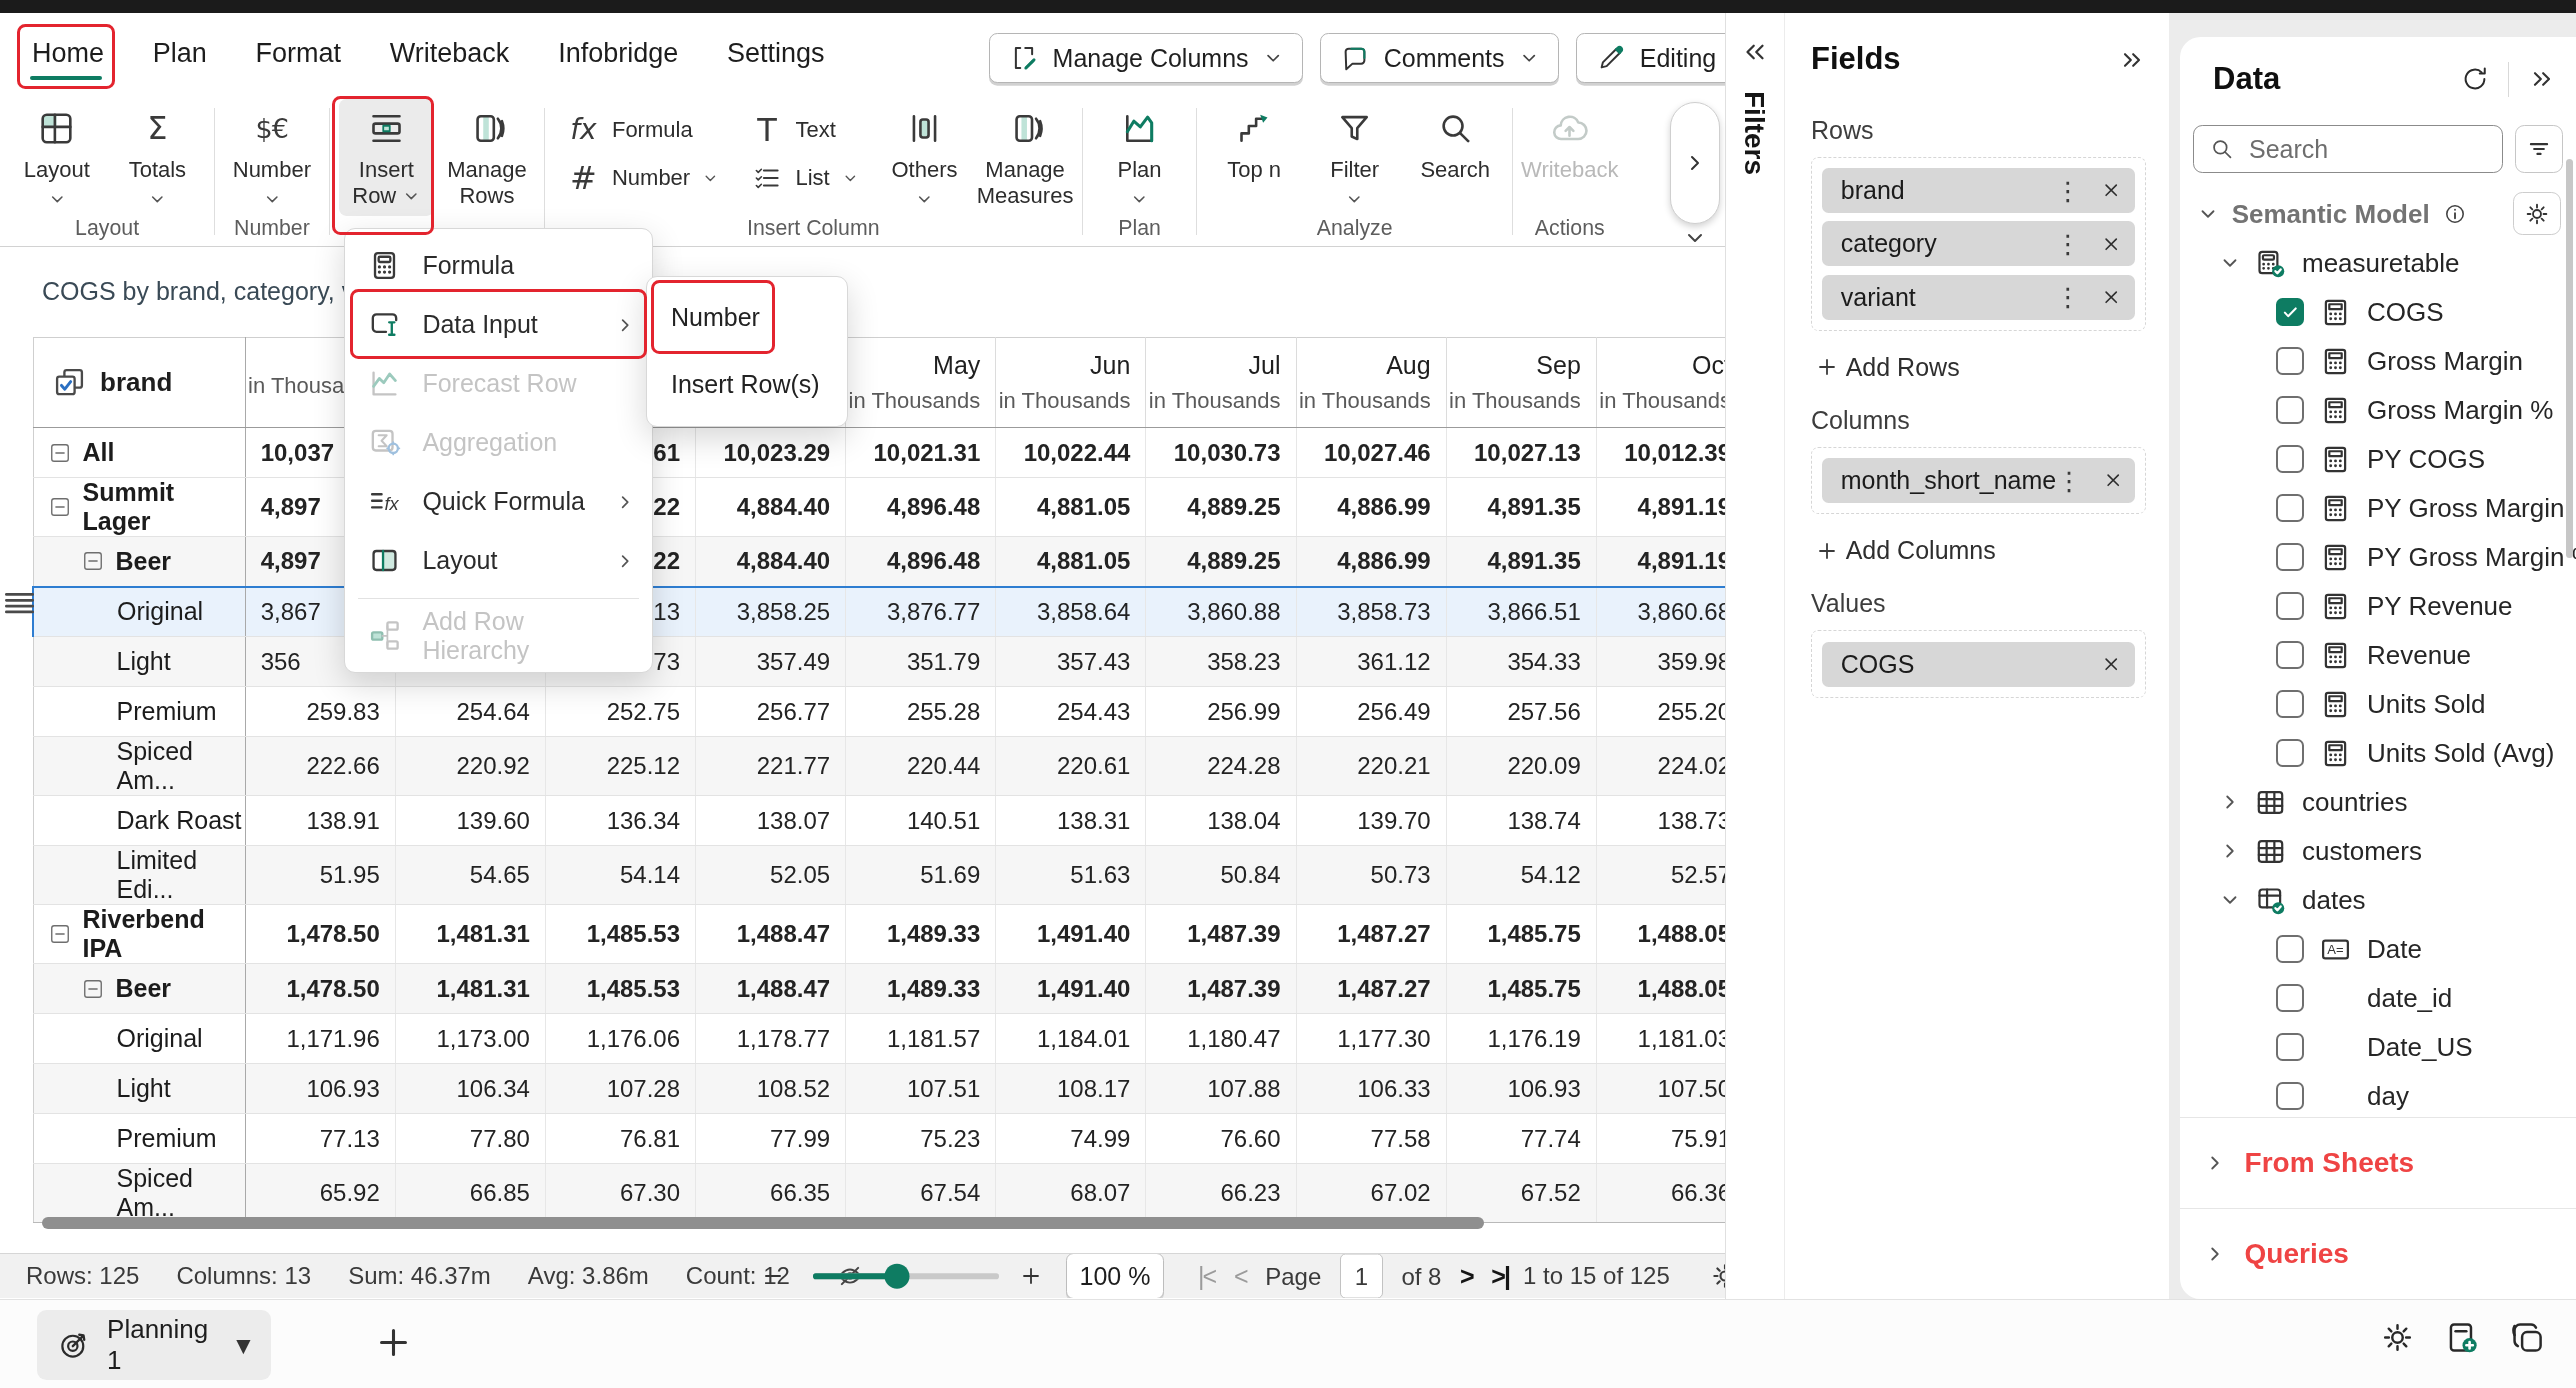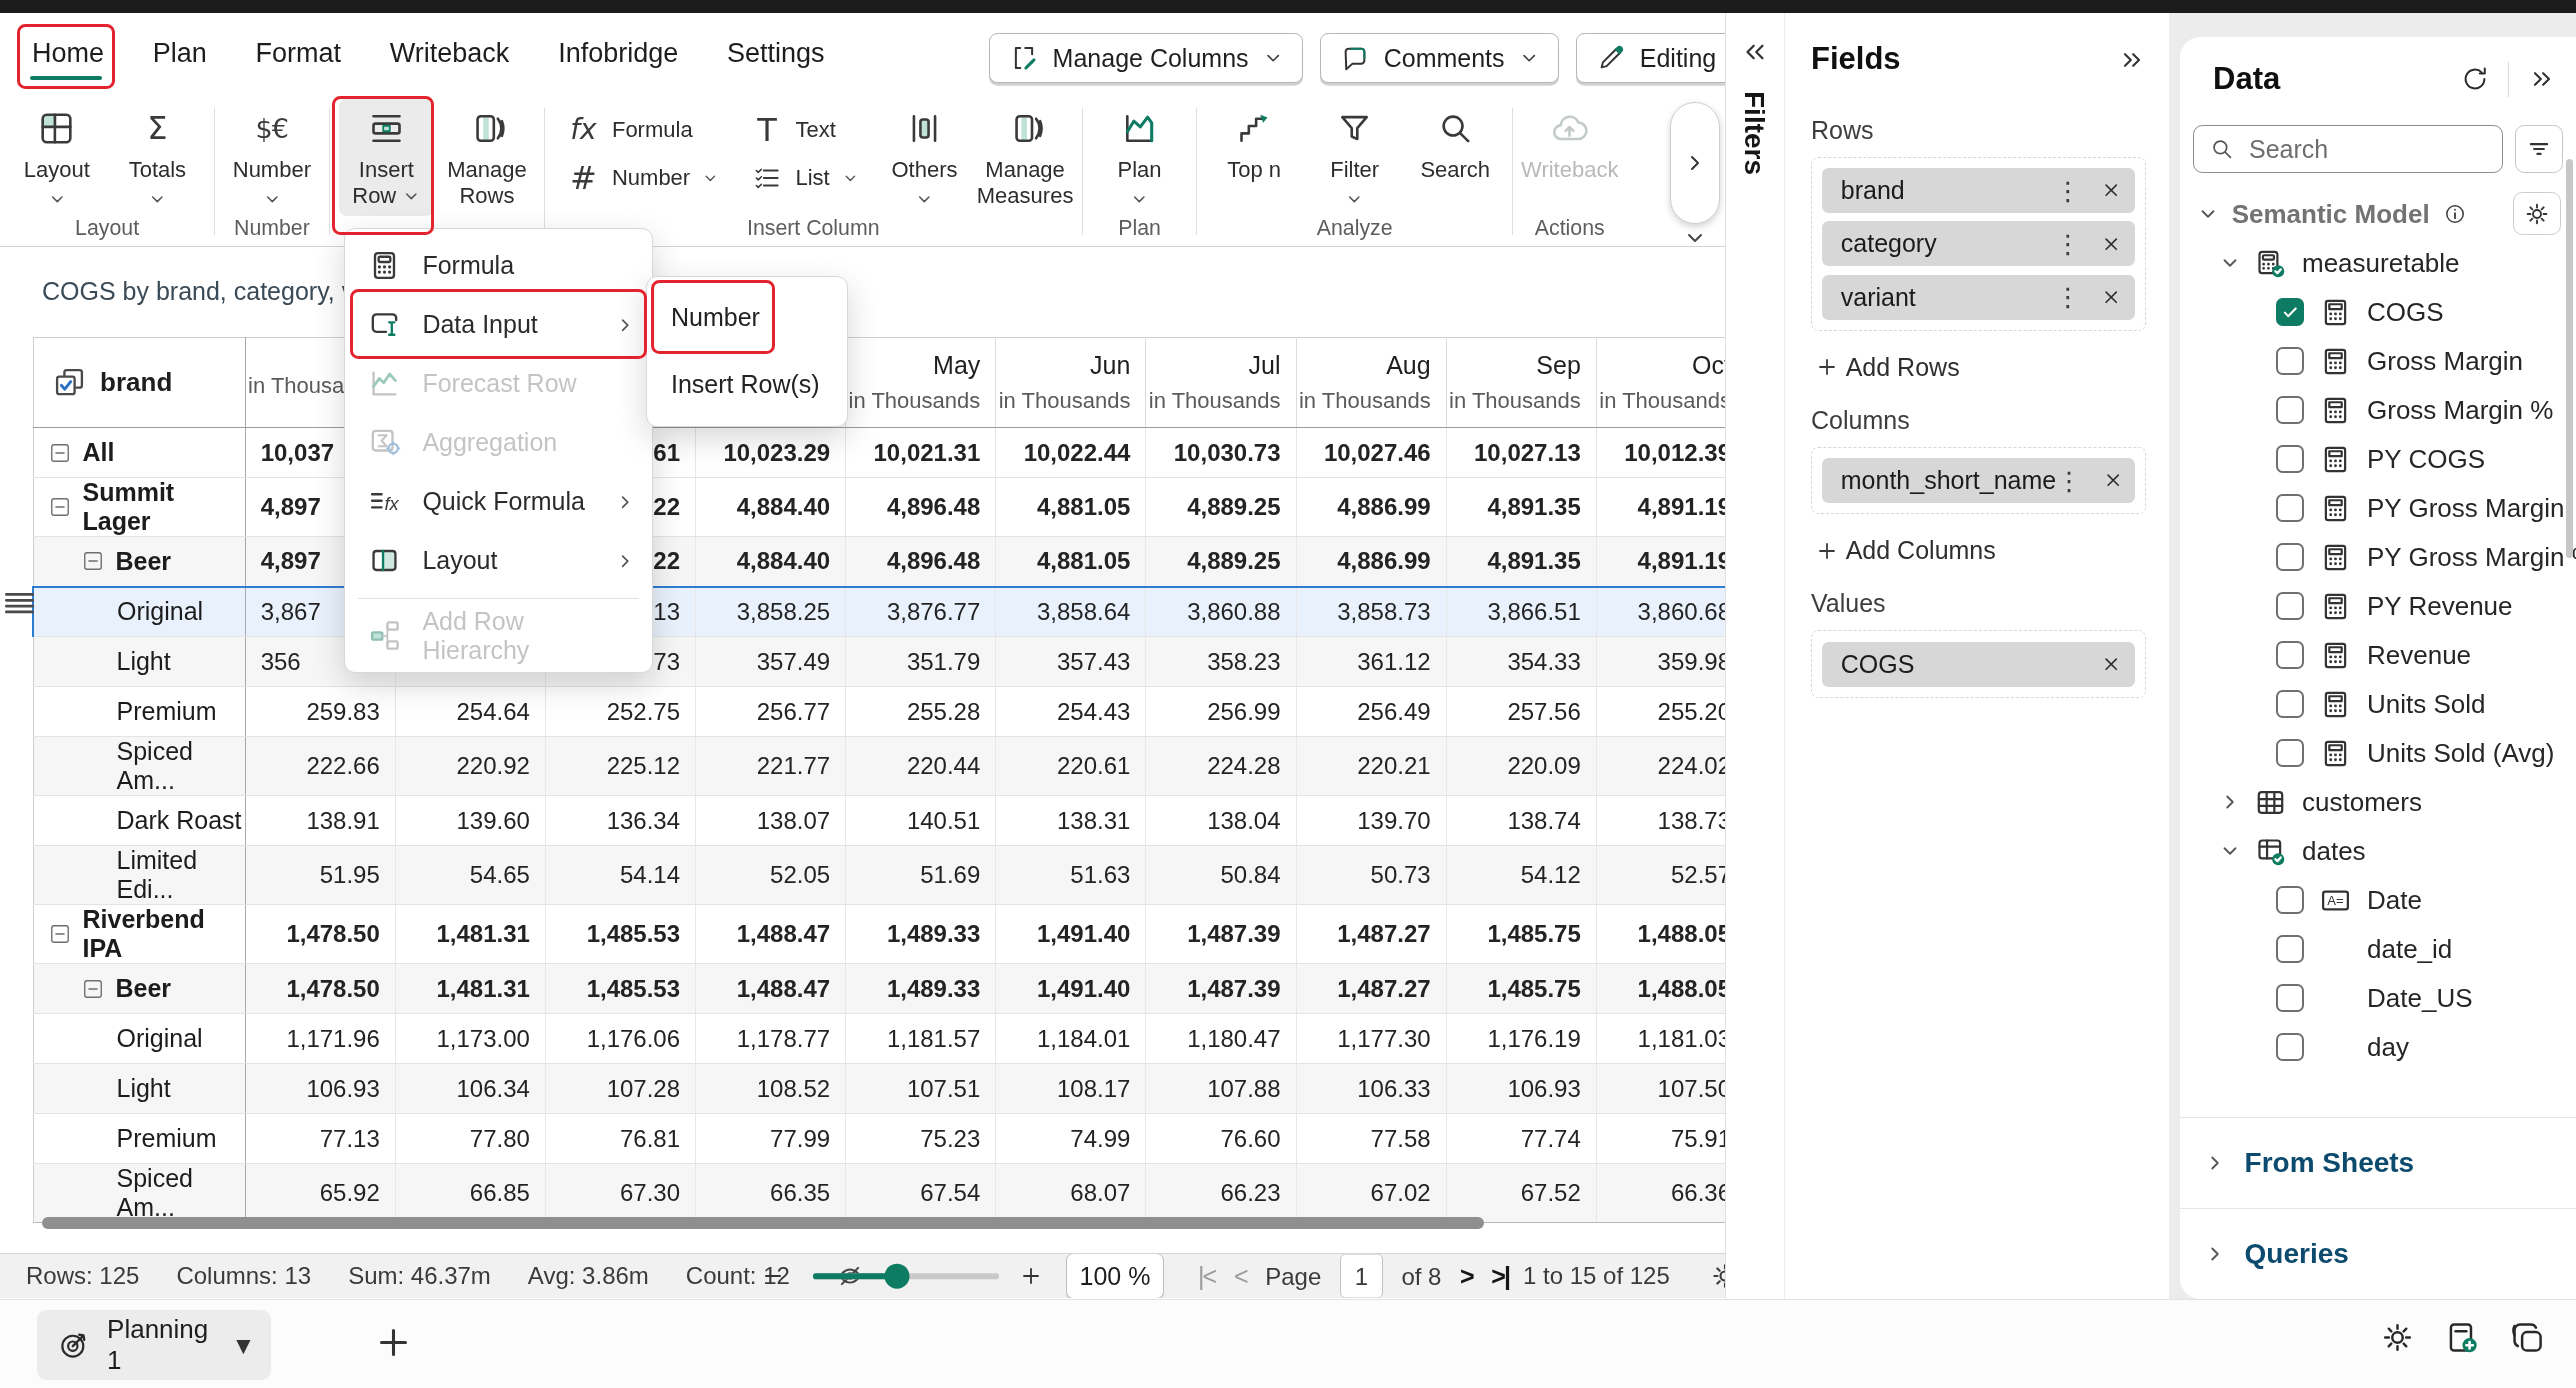--- a/index.html
+++ b/index.html
@@ -127,21 +127,21 @@
   .trow .ticon{width:33px;height:33px;color:#333;margin-right:15px;}
   .trow .lbl{white-space:nowrap;}
   .trow.root .lbl{font-weight:700;color:#737373;}
   .trow .info{width:24px;height:24px;color:#444;margin-left:13px;}
   #sm-gear{position:absolute;right:15px;top:2.8px;width:48px;height:43px;border:1.4px solid #cdcdcd;border-radius:9.3px;display:flex;align-items:center;justify-content:center;color:#333;}
   #sm-gear .icon{width:28px;height:28px;}
   .cb{width:28px;height:28px;border:2px solid #6f6f6f;border-radius:6.5px;background:#fff;margin-right:15px;flex:none;display:flex;align-items:center;justify-content:center;}
   .cb.on{background:var(--accent);border-color:var(--accent);color:#fff;}
   .cb svg{width:18.6px;height:18.6px;}
   #data-sections{position:absolute;left:0;right:0;bottom:0;}
-  .dsec{height:91px;border-top:0.9px solid #e6e6e6;display:flex;align-items:center;padding-left:24px;gap:18.6px;font-size:28px;font-weight:600;color:#0c4a6e;}
+  .dsec{height:91px;border-top:0.9px solid #e6e6e6;display:flex;align-items:center;padding-left:24px;gap:18.6px;font-size:28px;font-weight:600;color:#ef4444;}
   .dsec .chev{width:22px;height:22px;color:#555;}
   #data-vscroll{position:absolute;right:2.8px;top:122px;width:7.4px;height:399px;background:#c7c7c7;border-radius:3.7px;}
 
   
   #bottombar{position:absolute;left:0;top:1299px;width:2576px;height:90px;background:#fcfcfc;border-top:0.9px solid #e2e2e2;}
   #sheet-tab{position:absolute;left:37px;top:10.2px;width:234px;height:70px;background:#ececec;border-radius:9.3px;display:flex;align-items:center;padding:0 20.4px;gap:16.7px;font-size:26px;color:#1d1d1d;}
   #sheet-tab .icon{width:33px;height:33px;color:#2b2b2b;}
   #sheet-tab .caret{margin-left:auto;font-size:18.6px;color:#333;font-family:"DejaVu Sans",sans-serif;}
   #add-sheet{position:absolute;left:373px;top:22px;width:41px;height:41px;color:#333;}
   #bb-icons{position:absolute;right:30px;top:18.6px;display:flex;gap:28px;color:#282828;}
@@ -1171,20 +1171,34 @@
               <svg viewBox="0 0 24 24" fill="none" stroke="currentColor" stroke-width="2" stroke-linecap="round" stroke-linejoin="round">
                 <path d="M9 6l6 6-6 6"></path>
               </svg>
             </span>
             <span class="icon ticon">
               <svg viewBox="0 0 24 24" fill="none" stroke="currentColor" stroke-width="1.6" stroke-linecap="round" stroke-linejoin="round">
                 <rect x="3.5" y="4.5" width="17" height="15" rx="2"></rect>
                 <path d="M3.5 9.5h17M3.5 14.5h17M9.2 4.5v15M14.8 4.5v15"></path>
               </svg>
             </span>
+            <span class="lbl">countries</span>
+          </div>
+          <div class="trow" style="padding-left: 39px;">
+            <span class="chev icon">
+              <svg viewBox="0 0 24 24" fill="none" stroke="currentColor" stroke-width="2" stroke-linecap="round" stroke-linejoin="round">
+                <path d="M9 6l6 6-6 6"></path>
+              </svg>
+            </span>
+            <span class="icon ticon">
+              <svg viewBox="0 0 24 24" fill="none" stroke="currentColor" stroke-width="1.6" stroke-linecap="round" stroke-linejoin="round">
+                <rect x="3.5" y="4.5" width="17" height="15" rx="2"></rect>
+                <path d="M3.5 9.5h17M3.5 14.5h17M9.2 4.5v15M14.8 4.5v15"></path>
+              </svg>
+            </span>
             <span class="lbl">customers</span>
           </div>
           <div class="trow" style="padding-left: 39px;">
             <span class="chev icon">
               <svg viewBox="0 0 24 24" fill="none" stroke="currentColor" stroke-width="2" stroke-linecap="round" stroke-linejoin="round">
                 <path d="M6 9l6 6 6-6"></path>
               </svg>
             </span>
             <span class="icon ticon">
               <svg viewBox="0 0 24 24" fill="none" stroke="currentColor" stroke-width="1.6" stroke-linecap="round" stroke-linejoin="round">

